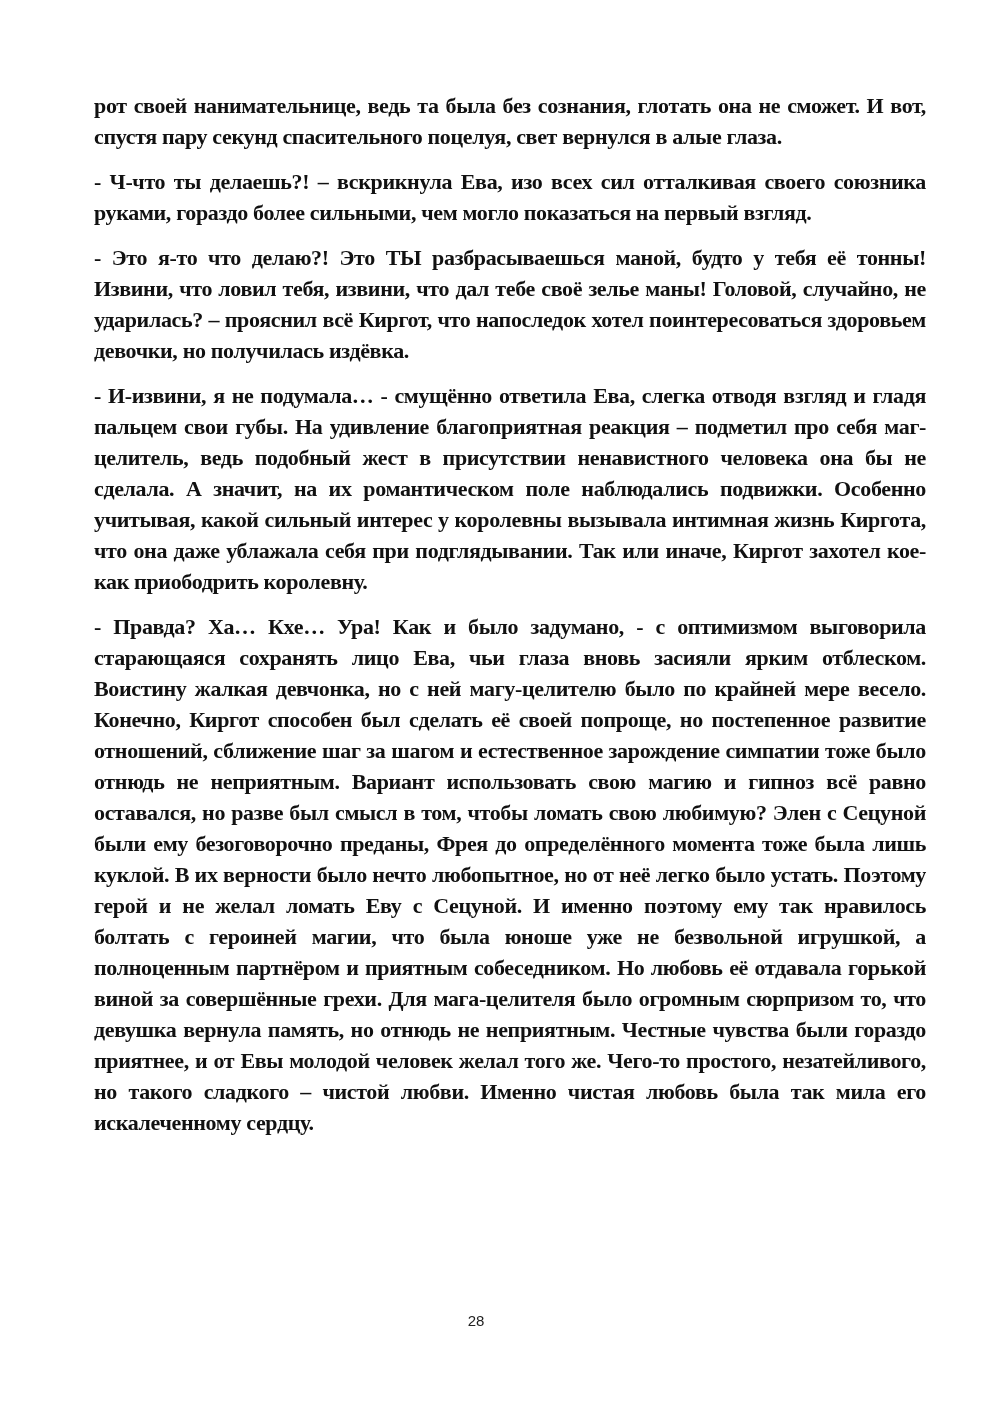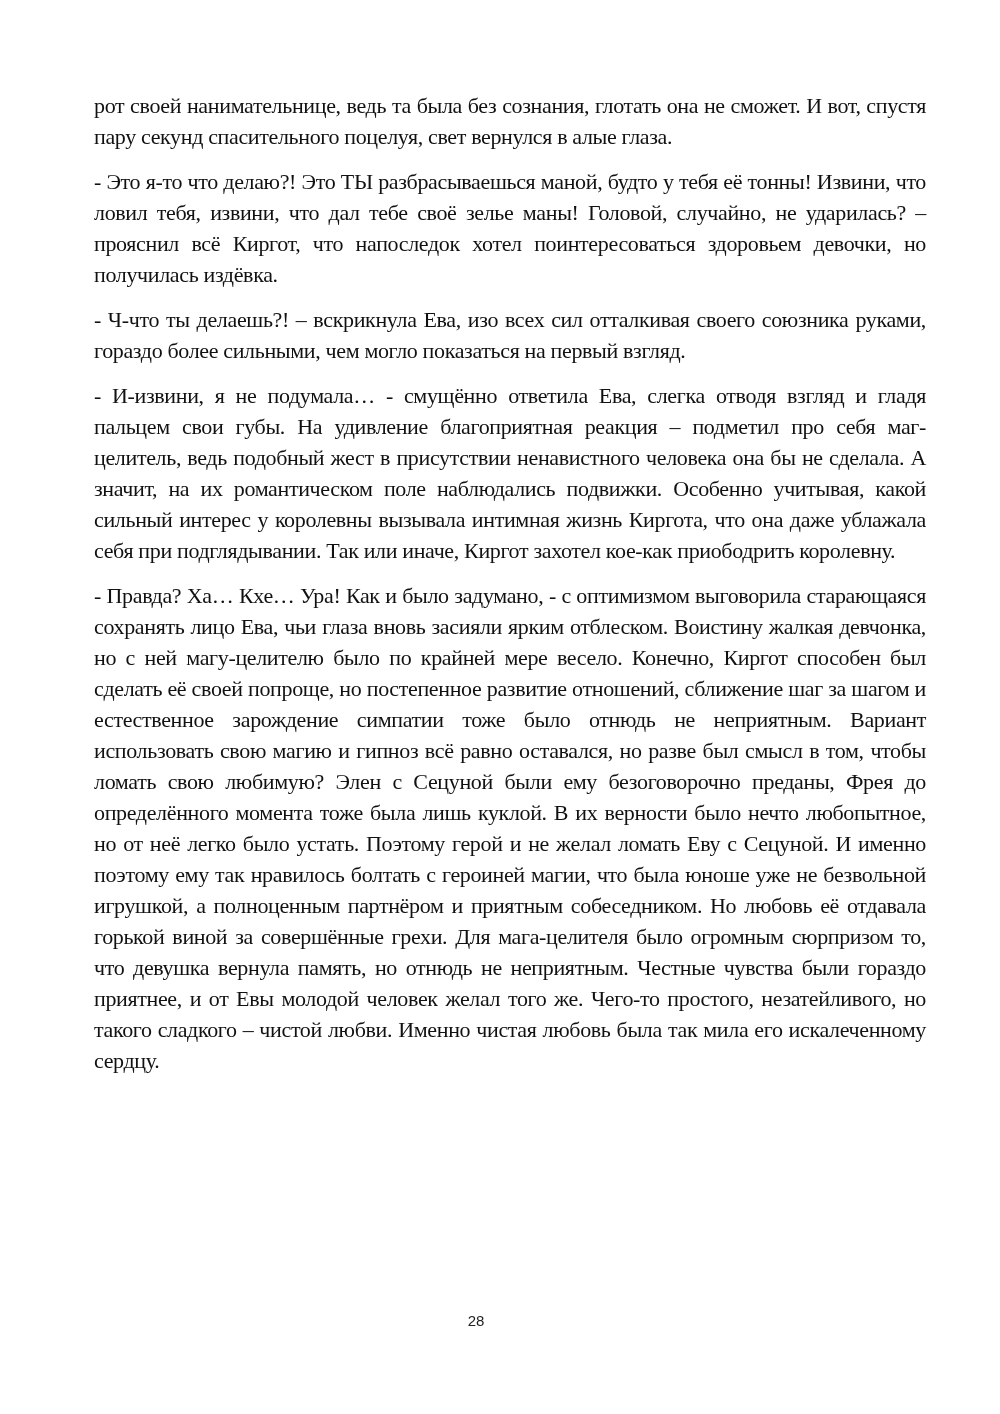--- a/index.html
+++ b/index.html
@@ -30,38 +30,39 @@
   }
   .para {
     font-family: "Liberation Serif", "DejaVu Serif", serif;
     font-size: 22px;
     line-height: 31px;
     text-align: justify;
     margin: 0 0 14px 0;
     letter-spacing: -0.35px;
     word-spacing: 0px;
     transform-origin: left top;
+    font-weight: bold;
   }
   .para:last-child { margin-bottom: 16px; }
   .page-number {
     position: absolute;
     left: 0;
     width: 952px;
     top: 1312px;
     text-align: center;
     font-family: "Liberation Sans", "DejaVu Sans", sans-serif;
     font-size: 15px;
     color: #222222;
   }
 </style>
 </head>
 <body>
 
 <div class="page">
   <div class="text-body">
     <p class="para">рот своей нанимательнице, ведь та была без сознания, глотать она не сможет. И вот, спустя пару секунд спасительного поцелуя, свет вернулся в алые глаза.</p>
+    <p class="para">- Ч-что ты делаешь?! – вскрикнула Ева, изо всех сил отталкивая своего союзника руками, гораздо более сильными, чем могло показаться на первый взгляд.</p>
     <p class="para">- Это я-то что делаю?! Это ТЫ разбрасываешься маной, будто у тебя её тонны! Извини, что ловил тебя, извини, что дал тебе своё зелье маны! Головой, случайно, не ударилась? – прояснил всё Киргот, что напоследок хотел поинтересоваться здоровьем девочки, но получилась издёвка.</p>
-    <p class="para">- Ч-что ты делаешь?! – вскрикнула Ева, изо всех сил отталкивая своего союзника руками, гораздо более сильными, чем могло показаться на первый взгляд.</p>
     <p class="para">- И-извини, я не подумала… - смущённо ответила Ева, слегка отводя взгляд и гладя пальцем свои губы. На удивление благоприятная реакция – подметил про себя маг-целитель, ведь подобный жест в присутствии ненавистного человека она бы не сделала. А значит, на их романтическом поле наблюдались подвижки. Особенно учитывая, какой сильный интерес у королевны вызывала интимная жизнь Киргота, что она даже ублажала себя при подглядывании. Так или иначе, Киргот захотел кое-как приободрить королевну.</p>
     <p class="para">- Правда? Ха… Кхе… Ура! Как и было задумано, - с оптимизмом выговорила старающаяся сохранять лицо Ева, чьи глаза вновь засияли ярким отблеском. Воистину жалкая девчонка, но с ней магу-целителю было по крайней мере весело. Конечно, Киргот способен был сделать её своей попроще, но постепенное развитие отношений, сближение шаг за шагом и естественное зарождение симпатии тоже было отнюдь не неприятным. Вариант использовать свою магию и гипноз всё равно оставался, но разве был смысл в том, чтобы ломать свою любимую? Элен с Сецуной были ему безоговорочно преданы, Фрея до определённого момента тоже была лишь куклой. В их верности было нечто любопытное, но от неё легко было устать. Поэтому герой и не желал ломать Еву с Сецуной. И именно поэтому ему так нравилось болтать с героиней магии, что была юноше уже не безвольной игрушкой, а полноценным партнёром и приятным собеседником. Но любовь её отдавала горькой виной за совершённые грехи. Для мага-целителя было огромным сюрпризом то, что девушка вернула память, но отнюдь не неприятным. Честные чувства были гораздо приятнее, и от Евы молодой человек желал того же. Чего-то простого, незатейливого, но такого сладкого – чистой любви. Именно чистая любовь была так мила его искалеченному сердцу.</p>
   </div>
   <div class="page-number">28</div>
 </div>
 
 </body></html>

